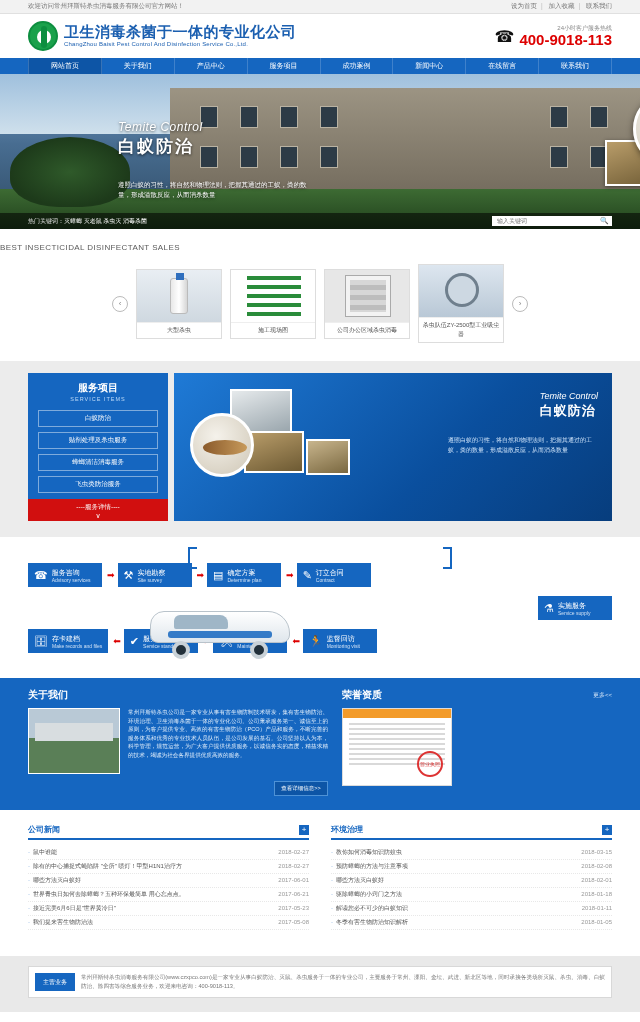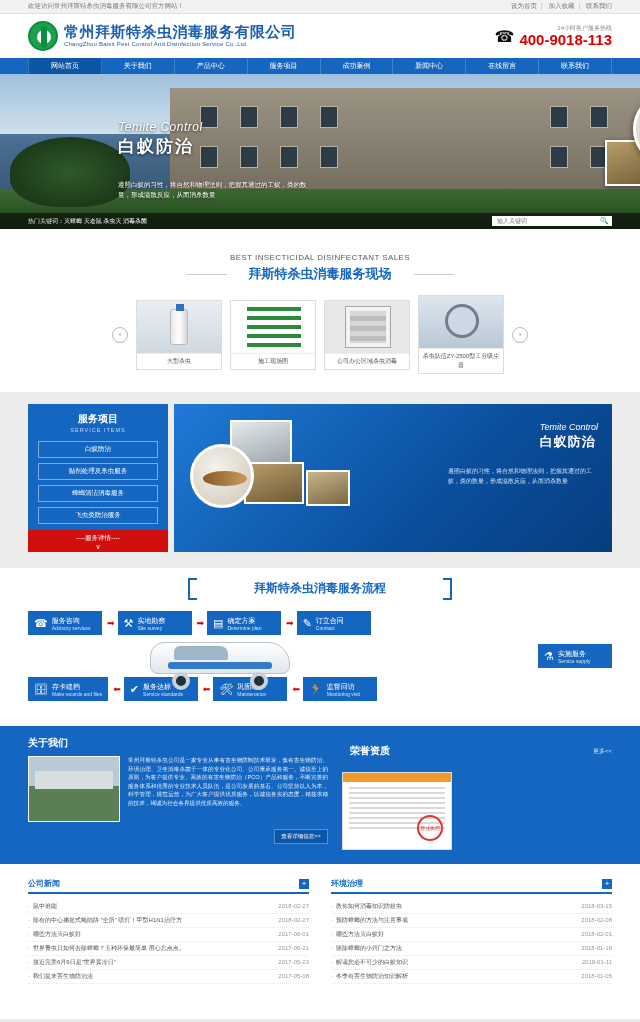--- a/index.html
+++ b/index.html
@@ -137,21 +137,21 @@
   .banner-search .searchbox{
     margin-left:auto; display:flex; align-items:center;
     background:#fff; height:10px; width:120px; padding:0 3px;
   }
   .banner-search .searchbox input{
     border:0; outline:0; font-size:6px; width:100%; color:#666;
   }
   .banner-search .searchbox .mag{ font-size:7px; color:#888;}
 
   
-  .sec-head{ text-align:center; padding:24px 0 8px;}
+  .sec-head{ text-align:left; padding:14px 0 8px;}
   .sec-head .en{ font-size:8px; color:#5a5a5a; letter-spacing:.4px;}
   .sec-head .cn{
     font-size:13px; font-weight:bold; color:#1566c0; margin-top:3px;
     display:inline-block; position:relative; padding:0 22px;
   }
   .sec-head .cn:before,.sec-head .cn:after{
     content:""; position:absolute; top:50%; width:40px;height:1px;background:#c9c9c9;
   }
   .sec-head .cn:before{ left:-40px;}
   .sec-head .cn:after{ right:-40px;}
@@ -274,21 +274,21 @@
   }
   .cert .bar{ height:9px; background:#f39b2a;}
   .cert .lines{ position:absolute; left:6px; top:14px; right:6px;}
   .cert .lines i{ display:block; height:2px; background:#d9d9d9; margin-bottom:3px;}
   .cert .stamp{
     position:absolute; right:8px; bottom:8px; width:26px;height:26px;border-radius:50%;
     border:2px solid #d33; color:#d33; font-size:5px; display:flex;align-items:center;justify-content:center;
   }
 
   
-  .news{ background:#fff; padding:14px 28px 35px; display:flex; gap:22px;}
+  .news{ background:#fff; padding:14px 28px 26px; display:flex; gap:22px;}
   .news-col{ flex:1;}
   .news-tab{
     display:flex; align-items:center; border-bottom:2px solid #1566c0; padding-bottom:3px;
   }
   .news-tab .t{ font-size:8px; color:#1566c0; font-weight:bold;}
   .news-tab .plus{
     margin-left:auto; width:10px;height:10px;background:#1566c0;color:#fff;
     font-size:8px; line-height:9px; text-align:center; cursor:pointer;
   }
   .news-col ul{ list-style:none; margin:6px 0 0; padding:0;}
@@ -316,21 +316,21 @@
       <span>设为首页</span>
       <span>加入收藏</span>
       <span>联系我们</span>
     </div>
   </div>
 
   <div class="header">
     <div class="logo">
       <div class="logo-mark"></div>
       <div class="logo-text">
-        <div class="cn">常州拜斯特杀虫消毒服务有限公司</div>
+        <div class="cn">卫生消毒杀菌于一体的专业化公司</div>
         <div class="en">ChangZhou Baisit Pest Control And Disinfection Service Co.,Ltd.</div>
       </div>
     </div>
     <div class="hdr-right">
       <div class="phone-icon">☎</div>
       <div>
         <div class="tip">24小时客户服务热线</div>
         <div class="tel">400-9018-113</div>
       </div>
     </div>
@@ -386,21 +386,20 @@
       <div class="searchbox">
         <input placeholder="输入关键词" style="">
         <span class="mag">🔍</span>
       </div>
     </div>
   </div>
 
   <div>
     <div class="sec-head">
       <div class="en">BEST INSECTICIDAL DISINFECTANT SALES</div>
-      <div class="cn">拜斯特杀虫消毒服务现场</div>
     </div>
     <div class="carousel">
       <div class="arrow">‹</div>
       <div class="prod p1">
         <div class="img">
             <div class="bottle"></div>
           </div>
         <div class="cap">大型杀虫</div>
       </div>
       <div class="prod p2">
@@ -452,21 +451,20 @@
         <div class="c">白蚁防治</div>
       </div>
       <div class="desc">遵照白蚁的习性，将自然和物理法则，把握其通过的工蚁，粪的数量，形成溢散反应，从而消杀数量</div>
     </div>
   </div>
 
   <div class="flow">
     <div class="flow-head">
       <div class="br brl"></div>
       <div class="br brr"></div>
-      <div class="t">拜斯特杀虫消毒服务流程</div>
     </div>
 
     <div class="car">
       <div class="body"></div>
         <div class="win"></div>
         <div class="stripe"></div>
         <div class="w1"></div>
         <div class="w2"></div>
     </div>
 
@@ -555,21 +553,21 @@
       <div class="about-body">
         <div class="about-img">
             <i class="roof"></i>
           </div>
         <div class="about-txt">常州拜斯特杀虫公司是一家专业从事有害生物防制技术研发，集有害生物防治、环境治理、卫生消毒杀菌于一体的专业化公司。公司秉承服务第一、诚信至上的原则，为客户提供专业、高效的有害生物防治（PCO）产品和服务，不断完善的服务体系和优秀的专业技术人员队伍，是公司发展的基石。公司坚持以人为本，科学管理，规范运营，为广大客户提供优质服务，以诚信务实的态度，精益求精的技术，竭诚为社会各界提供优质高效的服务。</div>
       </div>
       <div class="about-btn">查看详细信息&gt;&gt;</div>
     </div>
     <div class="about-right">
       <div class="honor-head">
-        <h4 style="margin:8px">荣誉资质</h4>
+        <h4 style="margin:0">荣誉资质</h4>
         <span class="more">更多&lt;&lt;</span>
       </div>
       <div class="cert" style="margin-top:6px">
         <div class="bar"></div>
         <div class="lines">
           <i></i>
             <i></i>
             <i></i>
             <i></i>
             <i></i>

